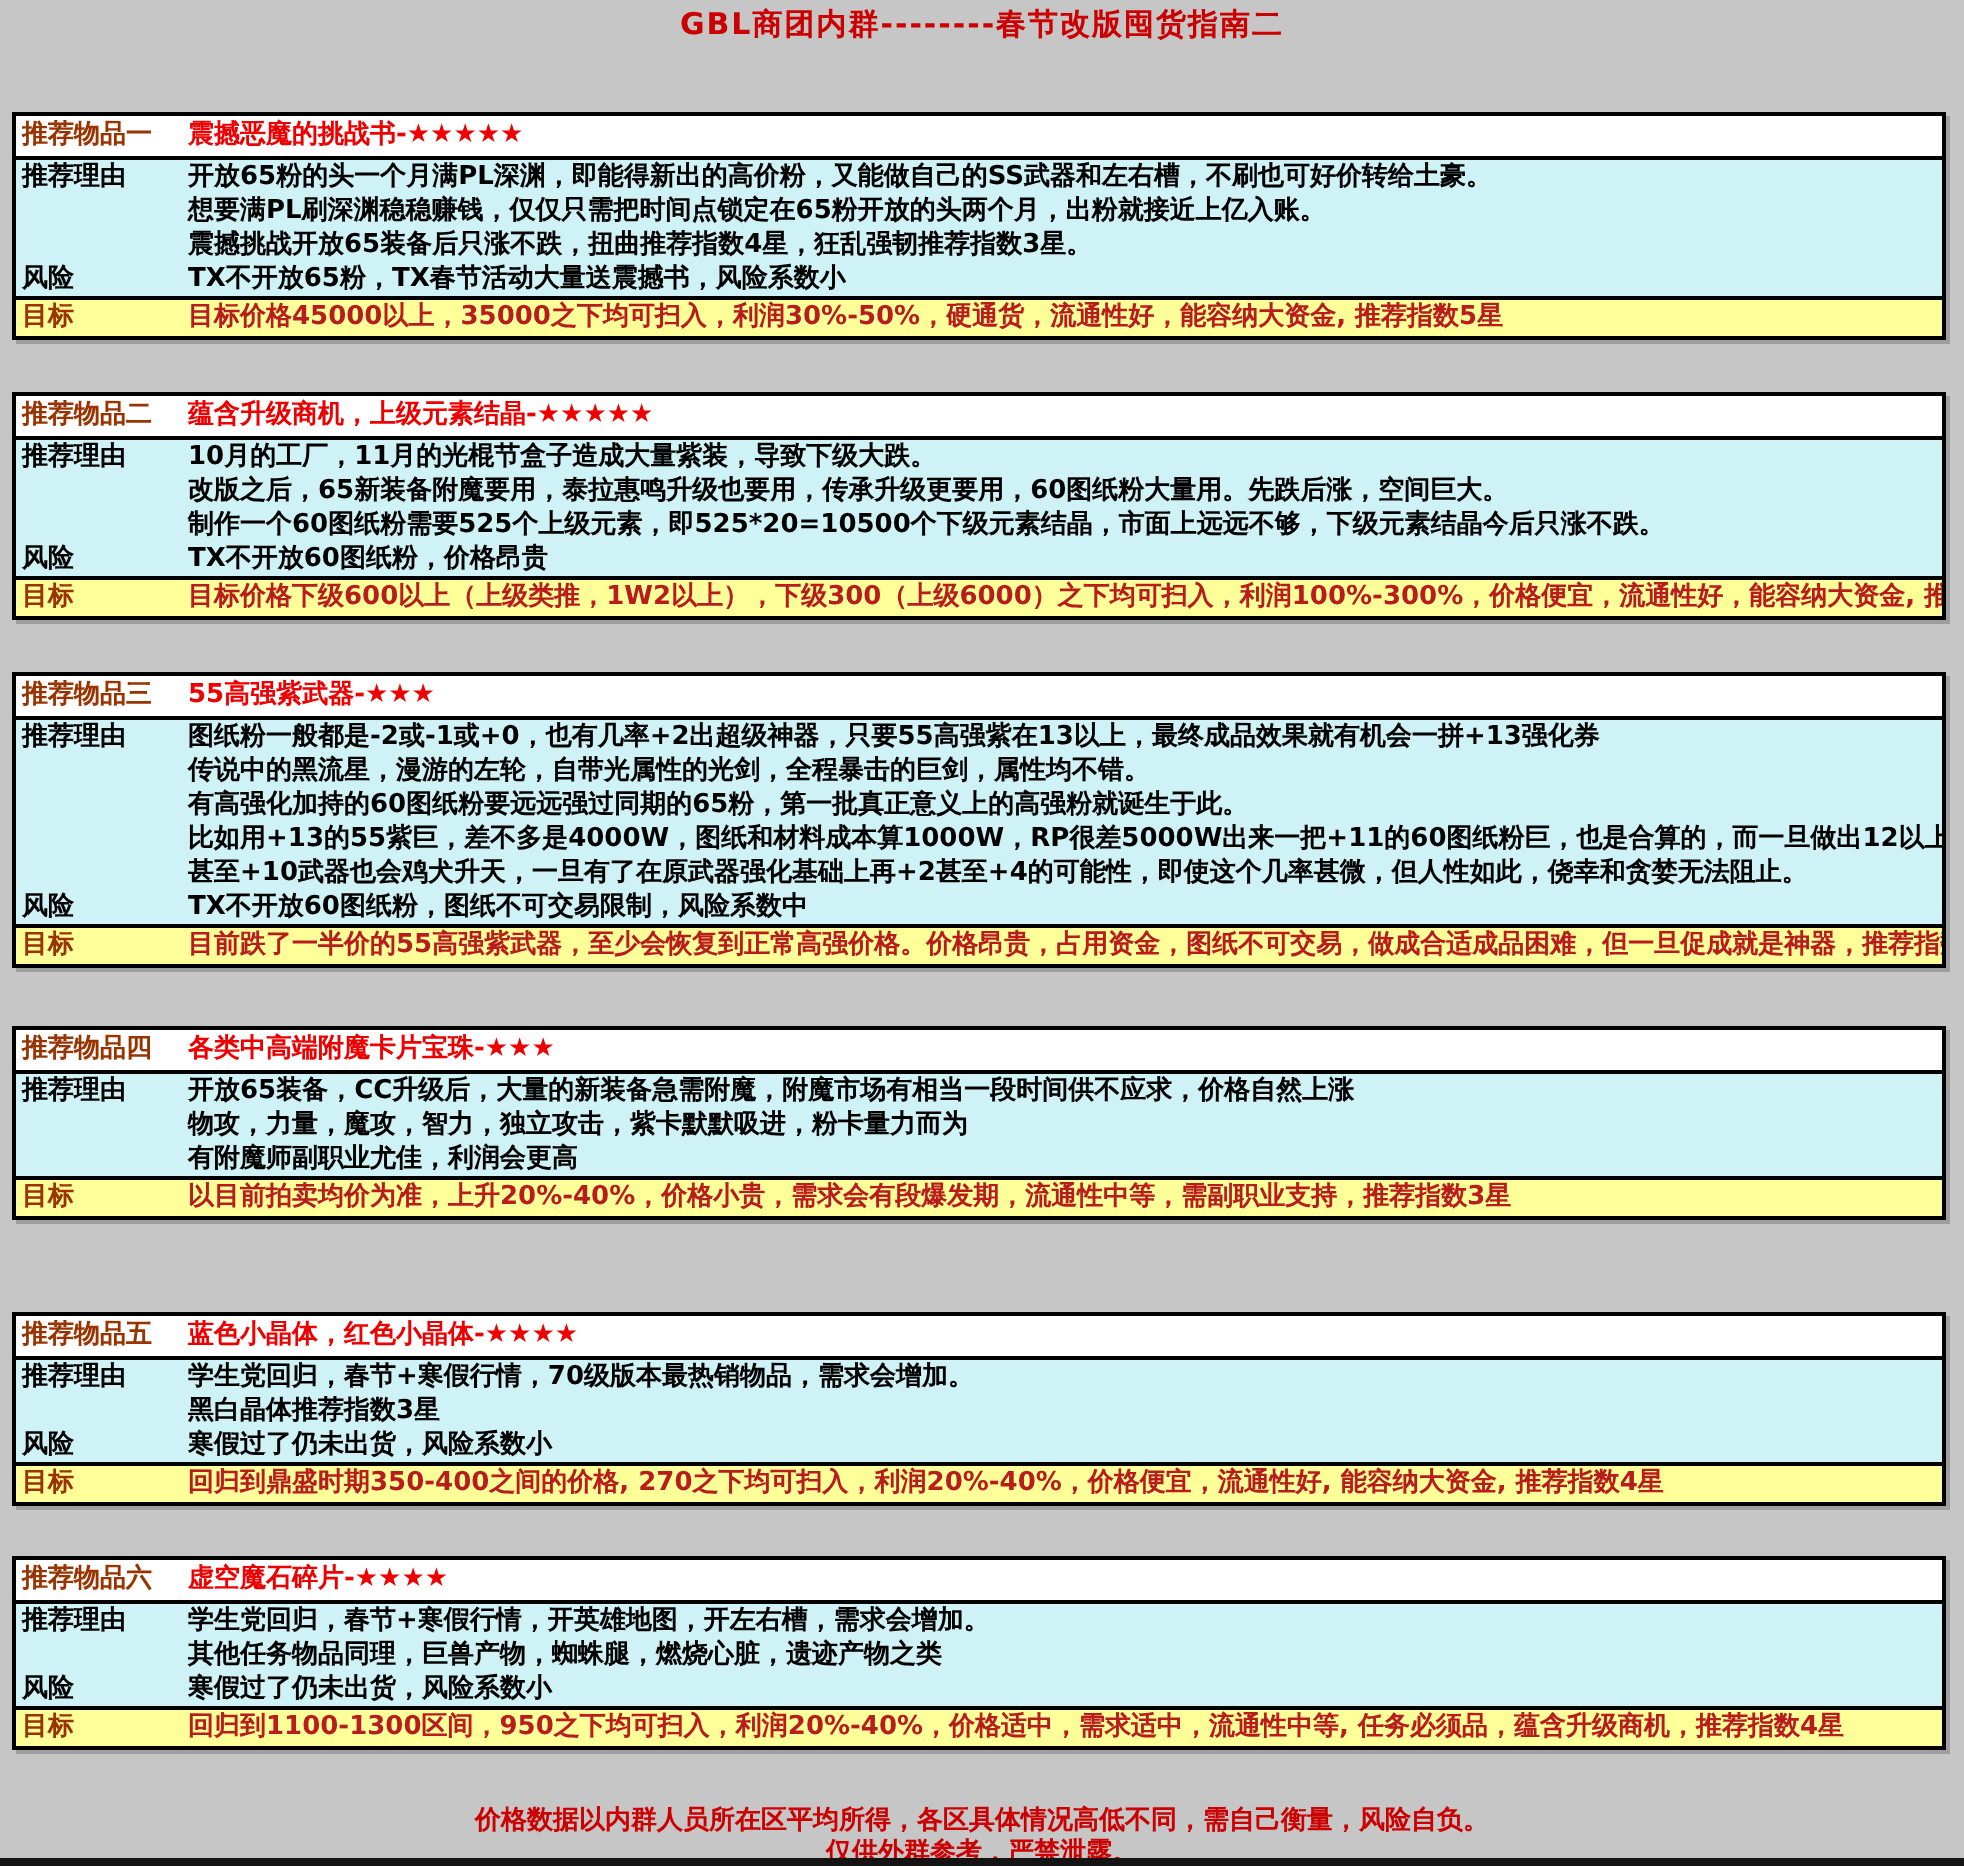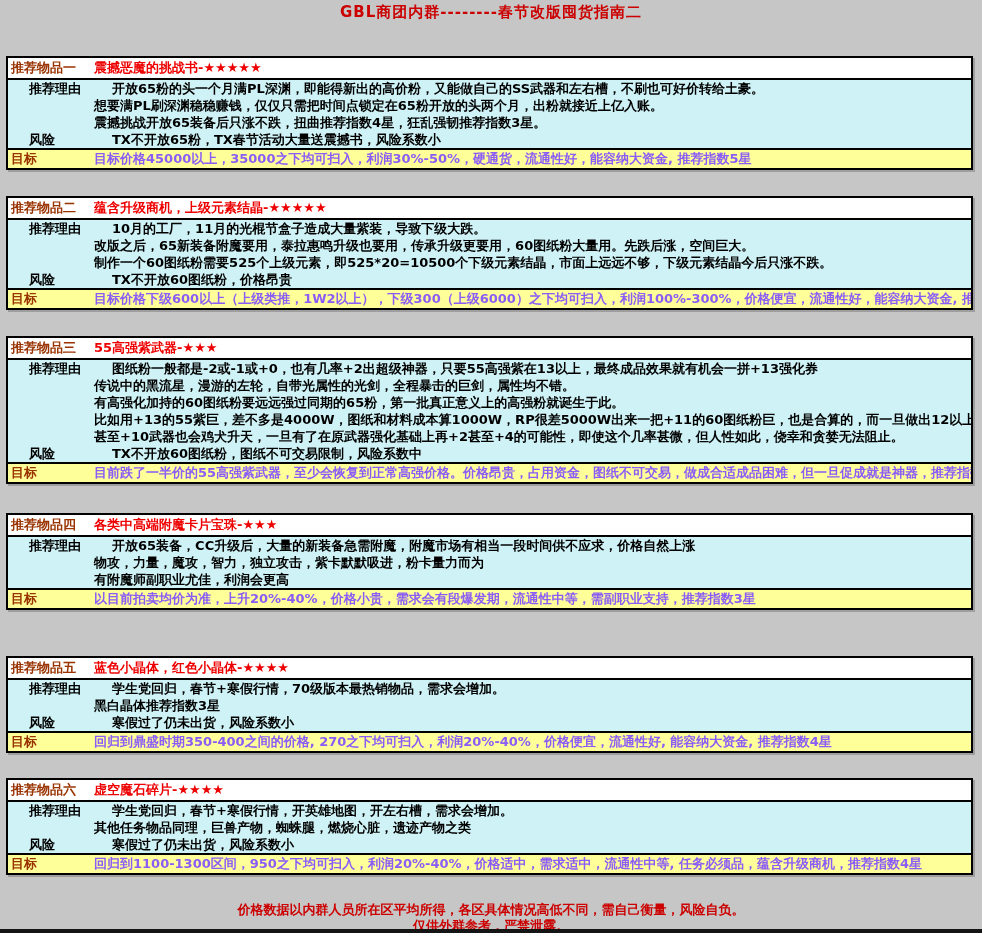--- a/index.html
+++ b/index.html
@@ -27,23 +27,23 @@
   .body-line{height:17px;line-height:17px;white-space:nowrap;overflow:hidden;color:#000;}
   .target-row{
     height:18px;line-height:18px;background:#ffff99;
     border-top:2px solid #000;white-space:nowrap;overflow:hidden;
   }
   .col-label{
     display:inline-block;width:86px;padding-left:3px;box-sizing:border-box;
     vertical-align:top;
   }
   .index-label,.target-label{color:#993300;}
-  .reason-label,.risk-label{color:#000;margin-left:18px;}
+  .reason-label,.risk-label{color:#000;}
   .item-title{color:#ee0000;}
-  .target-text{color:#8b5cf6;}
+  .target-text{color:#b91c1c;}
   .footer-note{
     position:absolute;left:0;width:982px;text-align:center;
     font-size:13px;color:#cc0000;
   }
   .bottom-bar{
     position:absolute;left:0;bottom:0;width:982px;height:4px;background:#141414;
   }
 </style>
 </head>
 <body>

